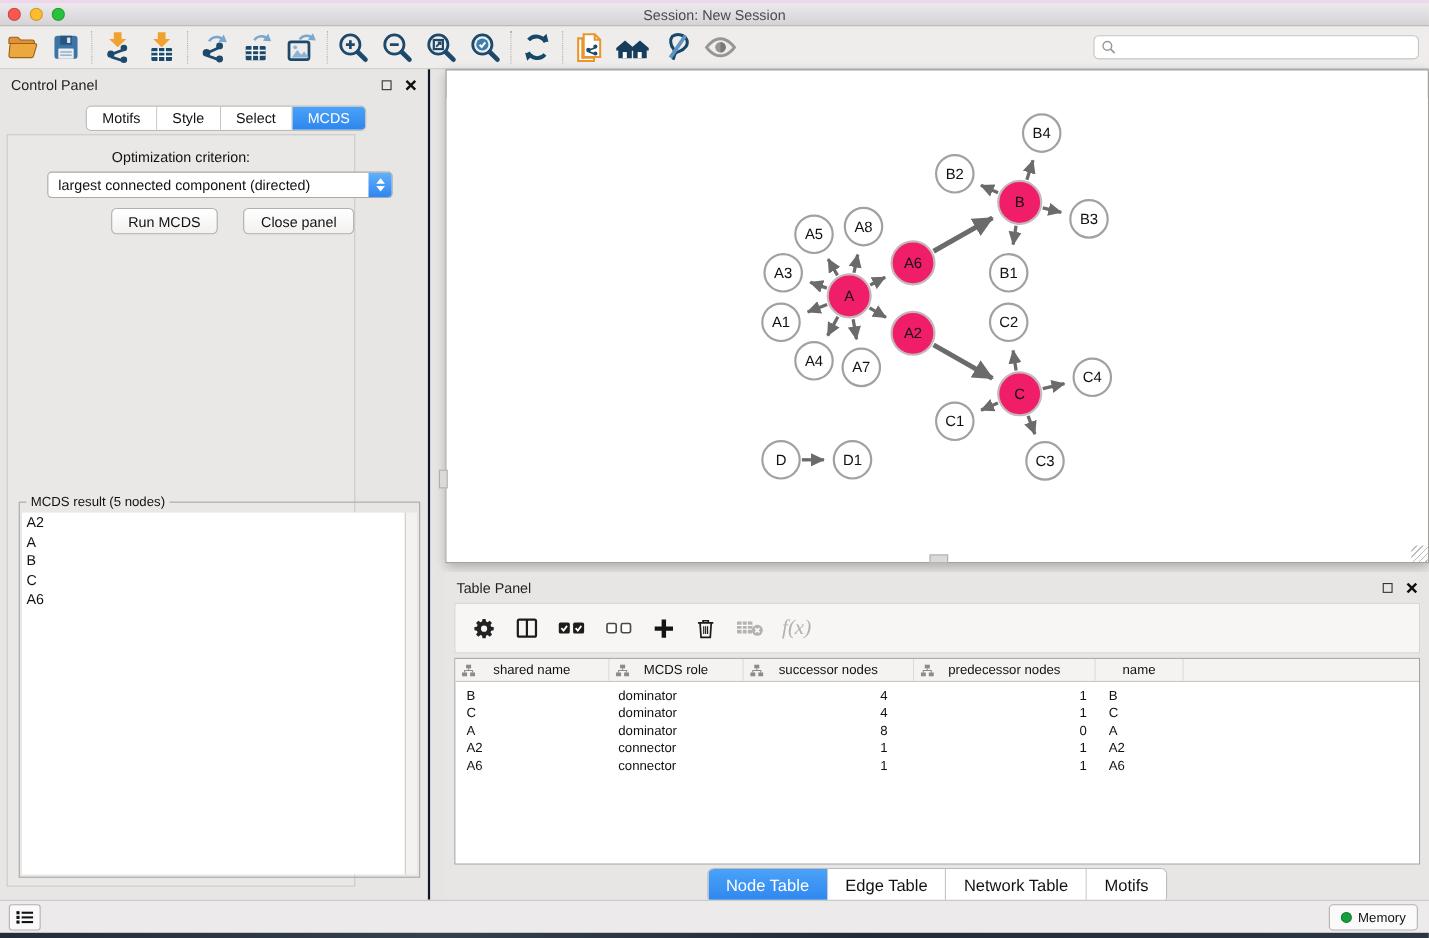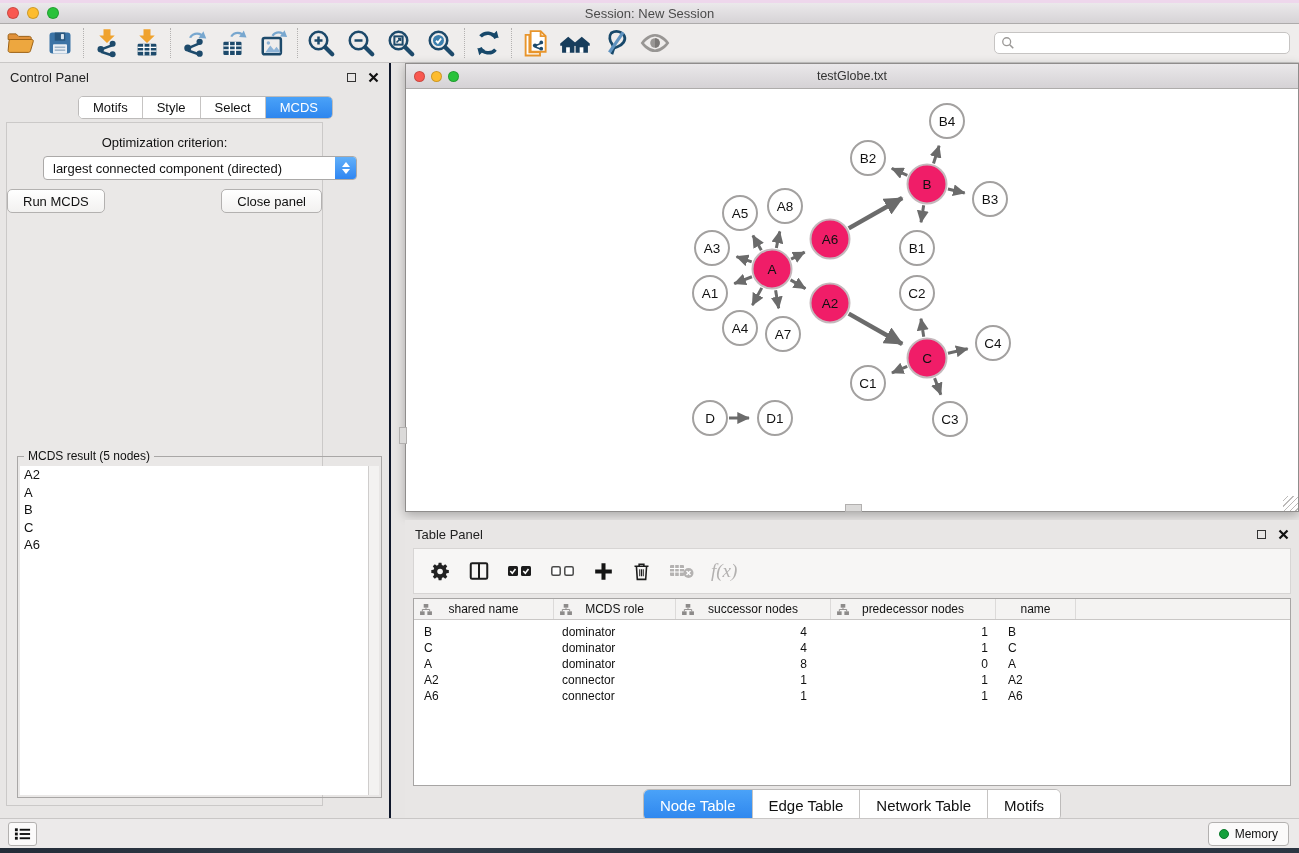--- a/index.html
+++ b/index.html
@@ -39,21 +39,21 @@
   .ctab.active { background:linear-gradient(#4aa2f8,#2e86ee); color:#fff; }
   #cp-box { position:absolute; left:6px; top:59px; width:317px; height:684px; background:#eae8e7; border:1px solid #cbc9c8; }
   #opt-label { position:absolute; left:0; right:0; top:12px; text-align:center; font-size:13px; color:#111; }
   #opt-select { position:absolute; left:36px; top:33px; width:314px; height:24px; background:#fff;
     border:1px solid #aba9a8; border-radius:4px; display:flex; align-items:center; font-size:13px; color:#111; }
   #opt-select .sel-text { padding-left:9px; flex:1; white-space:nowrap; overflow:hidden; }
   .spinner { width:21px; height:22px; border-radius:0 3px 3px 0; background:linear-gradient(#62b0f9,#2f86f2);
     display:flex; flex-direction:column; align-items:center; justify-content:center; gap:2px; }
   .chev-up { width:0; height:0; border-left:4px solid transparent; border-right:4px solid transparent; border-bottom:5px solid #fff; }
   .chev-dn { width:0; height:0; border-left:4px solid transparent; border-right:4px solid transparent; border-top:5px solid #fff; }
-  .btn-row { position:absolute; left:0; right:0; top:66px; display:flex; justify-content:space-between; gap:10px; }
+  .btn-row { position:absolute; left:0; right:0; top:66px; display:flex; justify-content:flex-end; gap:23px; }
   .pbtn { height:24px; padding:0 15px; background:linear-gradient(#ffffff,#f2f1f0); border:1px solid #b3b1b0;
     border-radius:5px; font-size:13px; color:#111; display:flex; align-items:center; }
   #result-box { position:absolute; left:10px; top:333px; width:365px; height:342px; border:1px solid #a9a7a6; }
   #result-legend { position:absolute; left:6px; top:-8px; background:#eae8e7; padding:0 4px; font-size:12px; color:#111; }
   #result-list { position:absolute; left:2px; top:9px; right:13px; bottom:2px; background:#fff; font-size:13px; color:#111; }
   #result-list .ritem { padding:1px 0 1px 4px; line-height:15.5px; }
   #result-scroll { position:absolute; top:9px; right:2px; bottom:2px; width:11px; background:#f3f2f1; border-left:1px solid #cfcdcc; }
 
   
   #net-window { left:405px; top:63px; width:894px; height:449px; background:#fff;
@@ -307,28 +307,20 @@
           <div class="ritem">B</div>
           <div class="ritem">C</div>
           <div class="ritem">A6</div>
         </div>
       <div id="result-scroll"></div>
     </div>
   </div>
 </div>
 
 <div id="net-window" class="abs">
-  <div id="net-titlebar">
-    <div class="lights">
-      <div class="light red"></div>
-      <div class="light yellow"></div>
-      <div class="light green"></div>
-    </div>
-    <div class="wtitle">testGlobe.txt</div>
-  </div>
   <div id="net-canvas">
     <svg id="graph-svg" width="892" height="422" viewBox="0 0 892 422">
         <defs>
           <marker id="arr" markerWidth="4.4" markerHeight="4" refX="3.9" refY="2" orient="auto" markerUnits="strokeWidth">
             <path d="M0,0 L4.2,2 L0,4 Z" fill="#6b6b6b"></path>
           </marker>
         </defs>
         <line x1="355.33301282532807" y1="161.33277244432412" x2="346.8996123972777" y2="146.57432169523594" stroke="#6b6b6b" stroke-width="3" marker-end="url(#arr)"></line>
         <line x1="370.3449678676492" y1="158.9436172567771" x2="373.7456202530754" y2="142.46353261971143" stroke="#6b6b6b" stroke-width="3" marker-end="url(#arr)"></line>
         <line x1="345.7070453381306" y1="172.8974658683457" x2="330.5403172655165" y2="167.58911104293077" stroke="#6b6b6b" stroke-width="3" marker-end="url(#arr)"></line>

